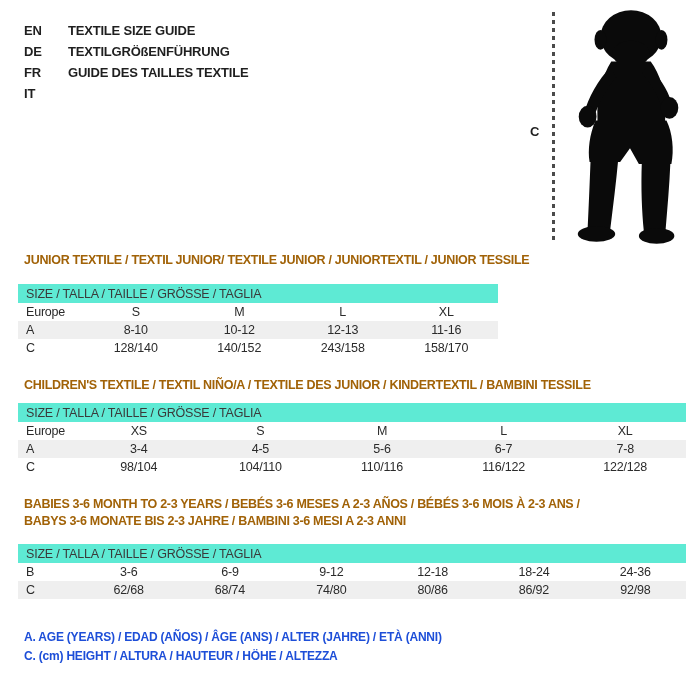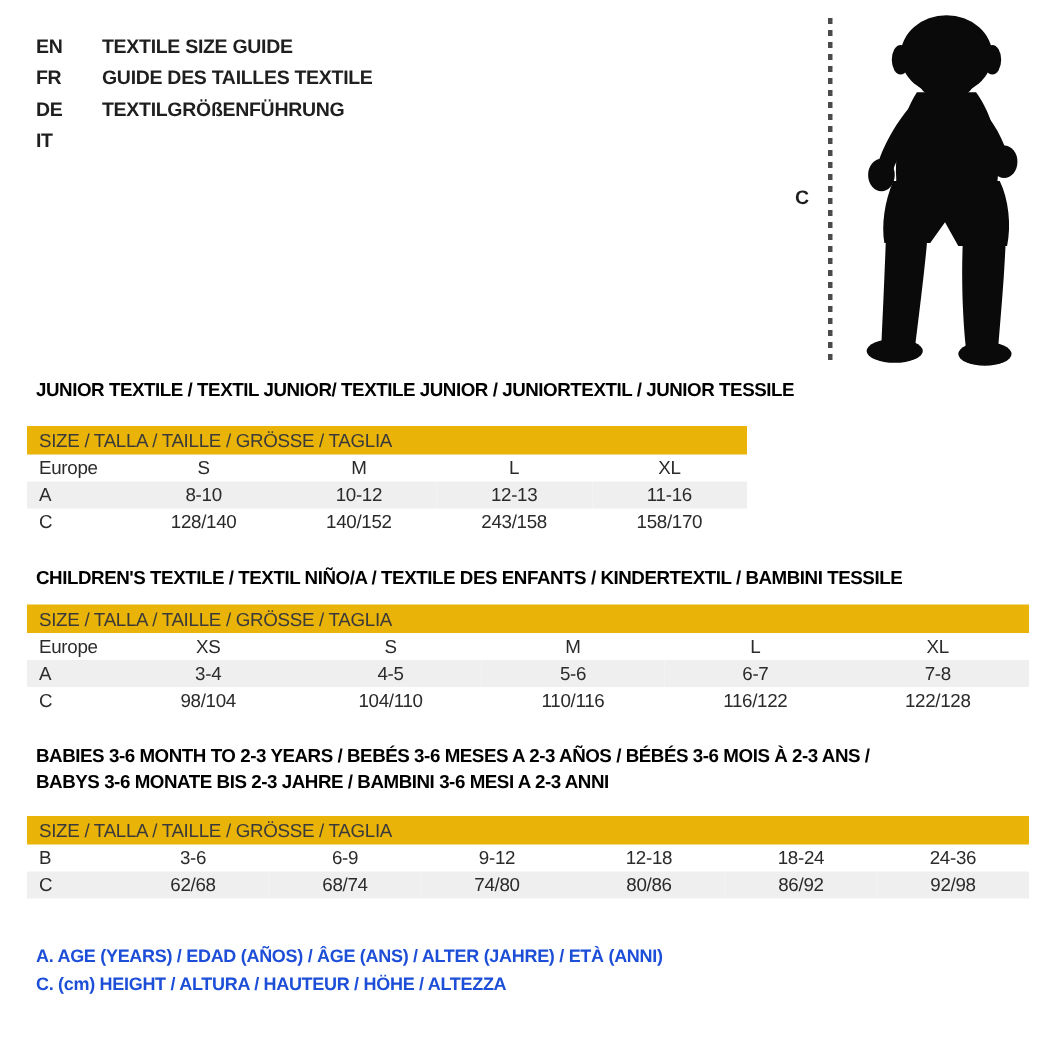--- a/index.html
+++ b/index.html
@@ -72,35 +72,35 @@
   .tbl-section { position: absolute; left: 18px; }
   .tbl-section.t1 { top: 252px; width: 480px; }
   .tbl-section.t2 { top: 377px; width: 668px; }
   .tbl-section.t3 { top: 496px; width: 668px; }
 
   .tbl-title {
     font-weight: 700;
     font-size: 12.5px;
     letter-spacing: -0.3px;
     line-height: 17px;
-    color: #000000;
+    color: #a16207;
     white-space: nowrap;
     margin-left: 6px;
   }
   .t1 .tbl-title { margin-bottom: 15px; }
   .t2 .tbl-title { margin-bottom: 9px; }
   .t3 .tbl-title { margin-bottom: 14px; }
 
   table.size-table {
     border-collapse: collapse;
     table-layout: fixed;
     width: 100%;
   }
   .size-table th.size-bar {
-    background: #eab308;
+    background: #5eead4;
     font-weight: 400;
     font-size: 12.5px;
     letter-spacing: -0.2px;
     color: #3a3a3a;
     text-align: left;
     height: 19px;
     padding: 0 0 0 8px;
     white-space: nowrap;
   }
   .size-table td {
@@ -137,26 +137,26 @@
 <body>
 
 <div class="page">
 
   <div class="lang-list">
     <div class="lang-row">
       <span class="lang-code">EN</span>
       <span class="lang-label">TEXTILE SIZE GUIDE</span>
     </div>
     <div class="lang-row">
+      <span class="lang-code">DE</span>
+      <span class="lang-label">TEXTILGRÖßENFÜHRUNG</span>
+    </div>
+    <div class="lang-row">
       <span class="lang-code">FR</span>
       <span class="lang-label">GUIDE DES TAILLES TEXTILE</span>
-    </div>
-    <div class="lang-row">
-      <span class="lang-code">DE</span>
-      <span class="lang-label">TEXTILGRÖßENFÜHRUNG</span>
     </div>
     <div class="lang-row">
       <span class="lang-code">IT</span>
     </div>
   </div>
 
   <div class="measure-line"></div>
   <div class="measure-label">C</div>
   <svg class="silhouette" viewBox="0 0 140 245" xmlns="http://www.w3.org/2000/svg" aria-hidden="true">
     <g fill="#0a0a0a">
@@ -215,21 +215,21 @@
           <td>140/152</td>
           <td>243/158</td>
           <td>158/170</td>
         </tr>
       </tbody>
     </table>
   </section>
 
   <section class="tbl-section t2">
     <div class="tbl-title">
-      <div>CHILDREN'S TEXTILE / TEXTIL NIÑO/A / TEXTILE DES ENFANTS / KINDERTEXTIL / BAMBINI TESSILE</div>
+      <div>CHILDREN'S TEXTILE / TEXTIL NIÑO/A / TEXTILE DES JUNIOR / KINDERTEXTIL / BAMBINI TESSILE</div>
     </div>
     <table class="size-table">
       <colgroup>
           <col style="width:60px">
           <col>
           <col>
           <col>
           <col>
           <col>
         </colgroup>

